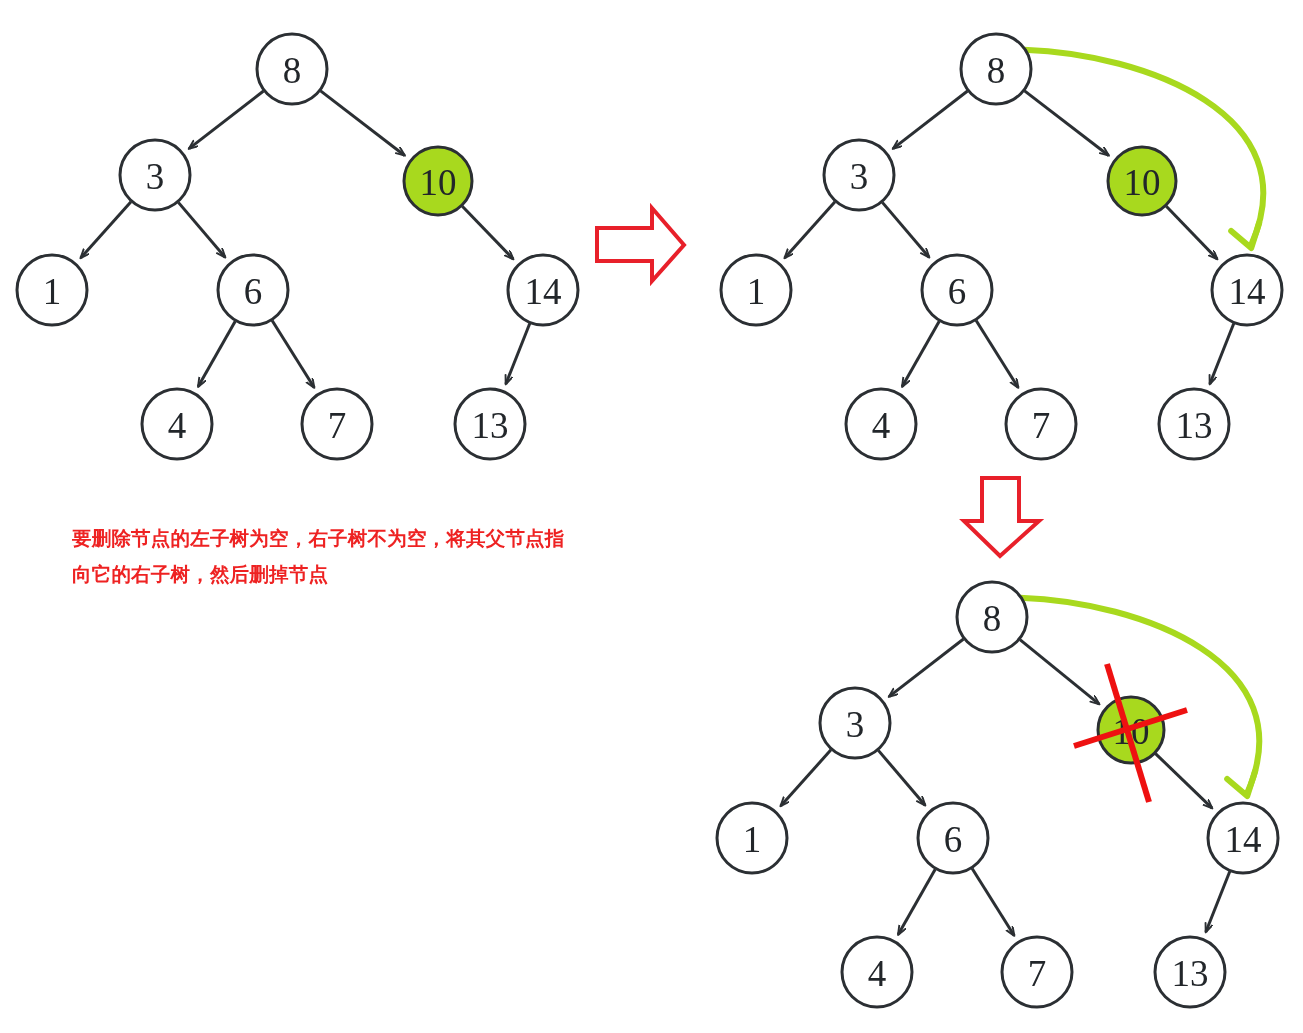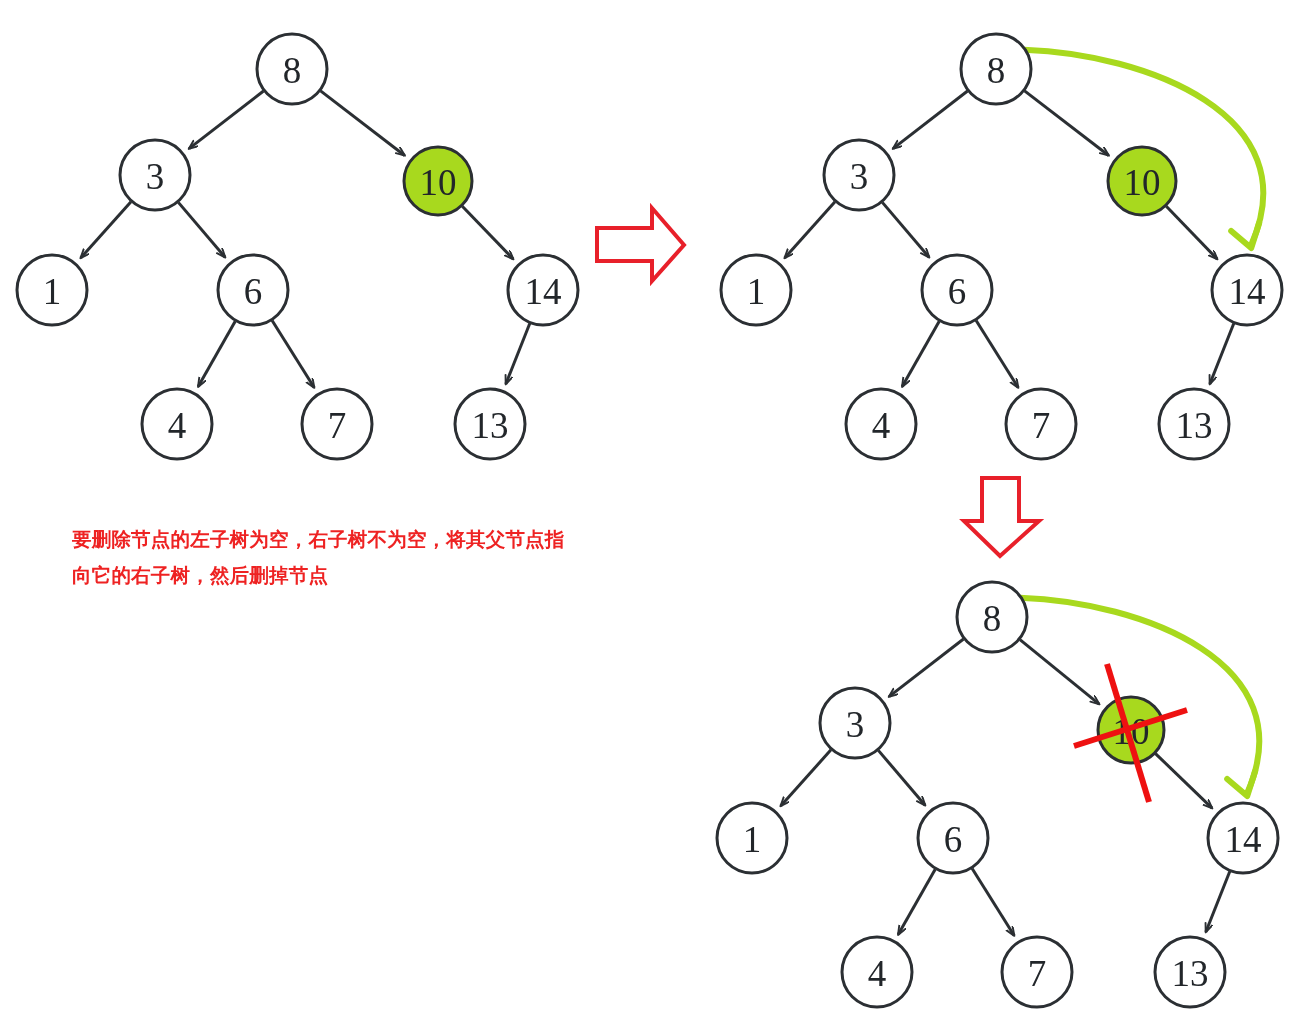--- a/index.html
+++ b/index.html
@@ -65,21 +65,21 @@
   .red-cross-line {
     stroke: #ee1111;
     stroke-width: 6;
     stroke-linecap: butt;
   }
   .caption {
     position: absolute;
     left: 72px;
     top: 521px;
     width: 620px;
-    font-family: Liberation Sans, sans-serif;
+    font-family: Liberation Serif, serif;
     font-size: 19.5px;
     font-weight: bold;
     color: #ee2222;
     line-height: 36px;
     letter-spacing: 0.2px;
     white-space: pre-line;
   }
 </style>
 </head>
 <body>

